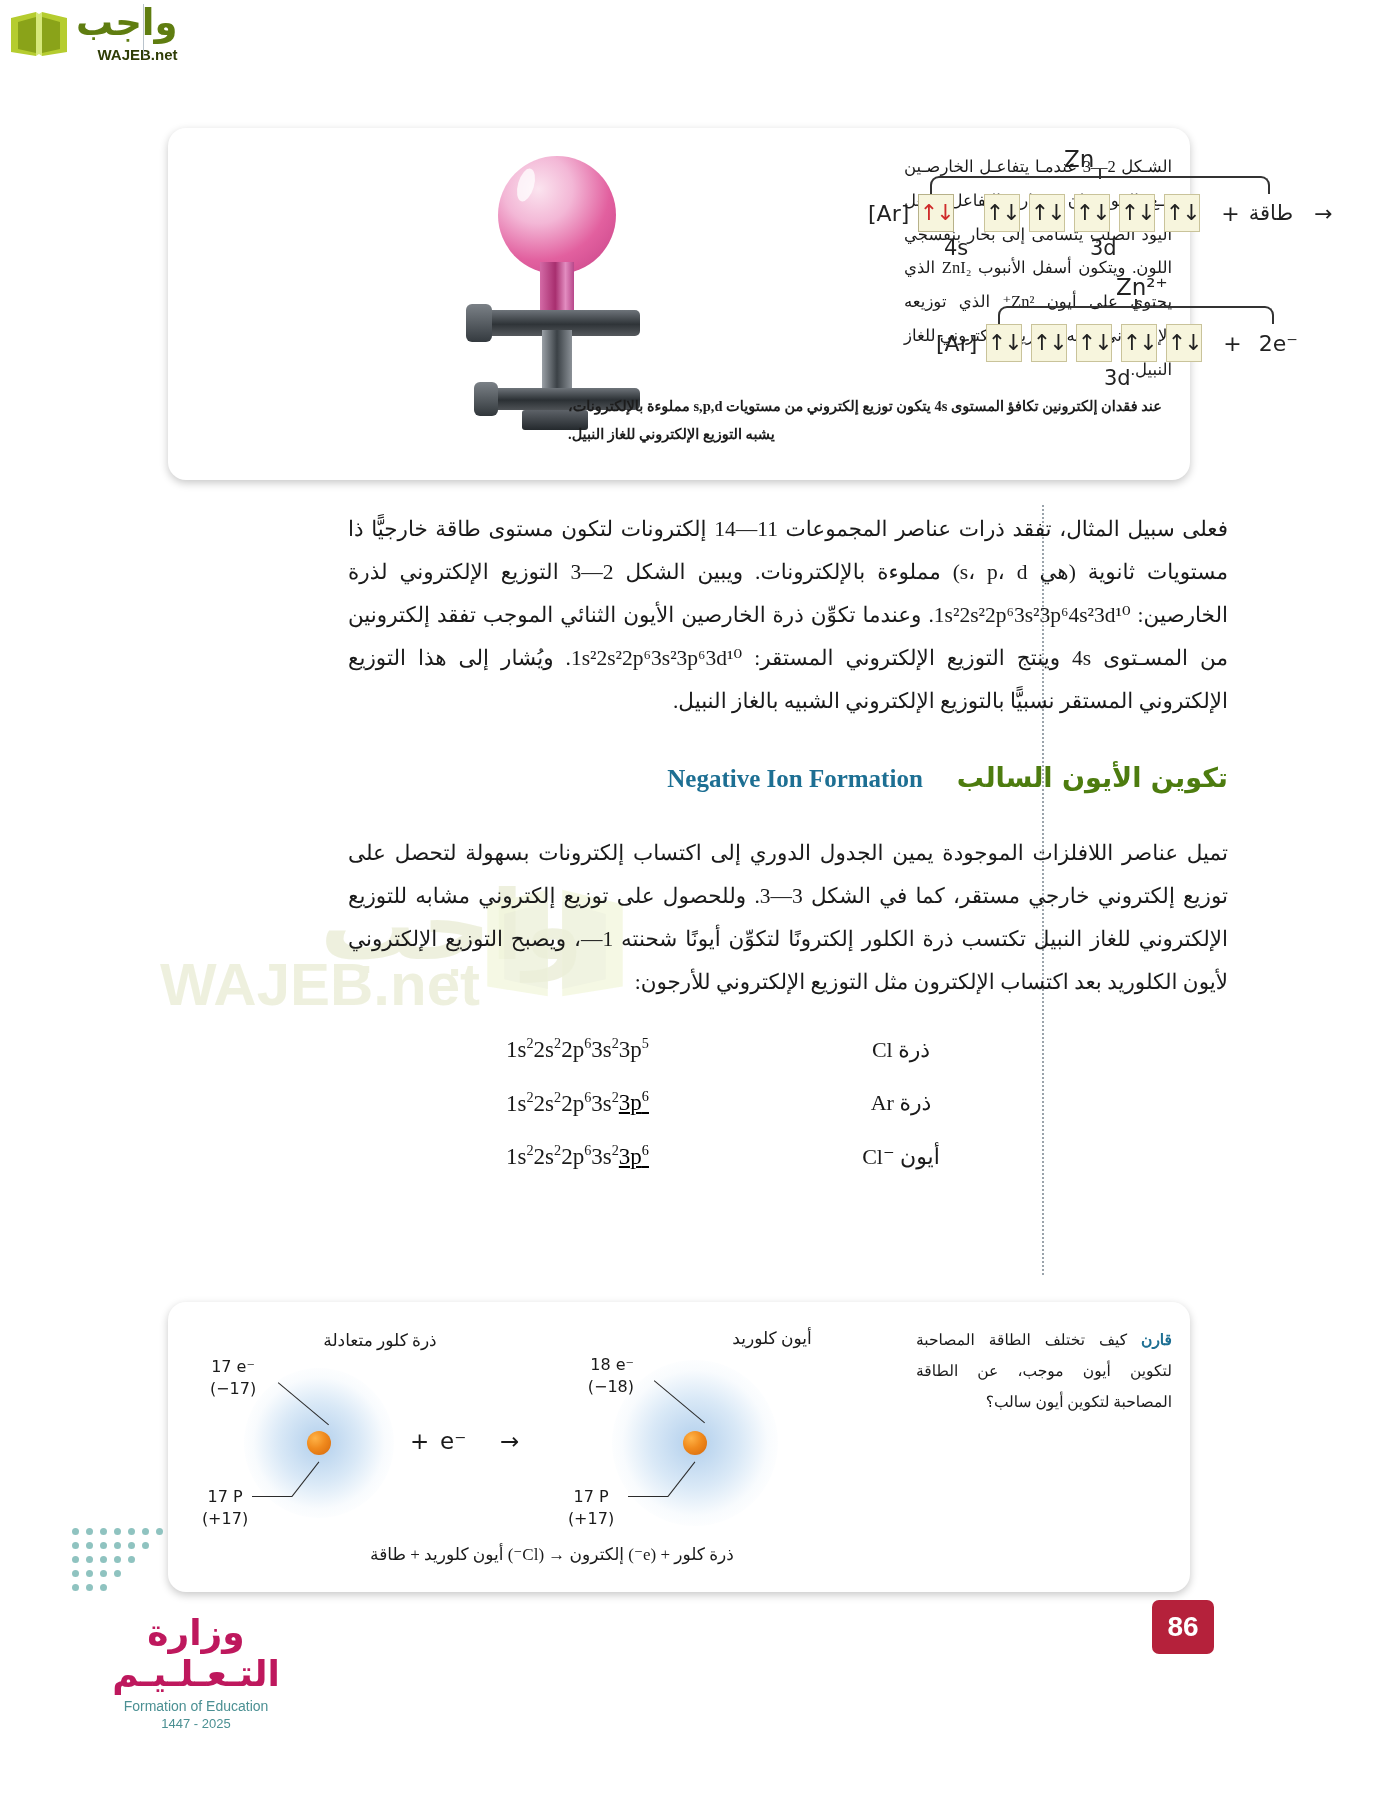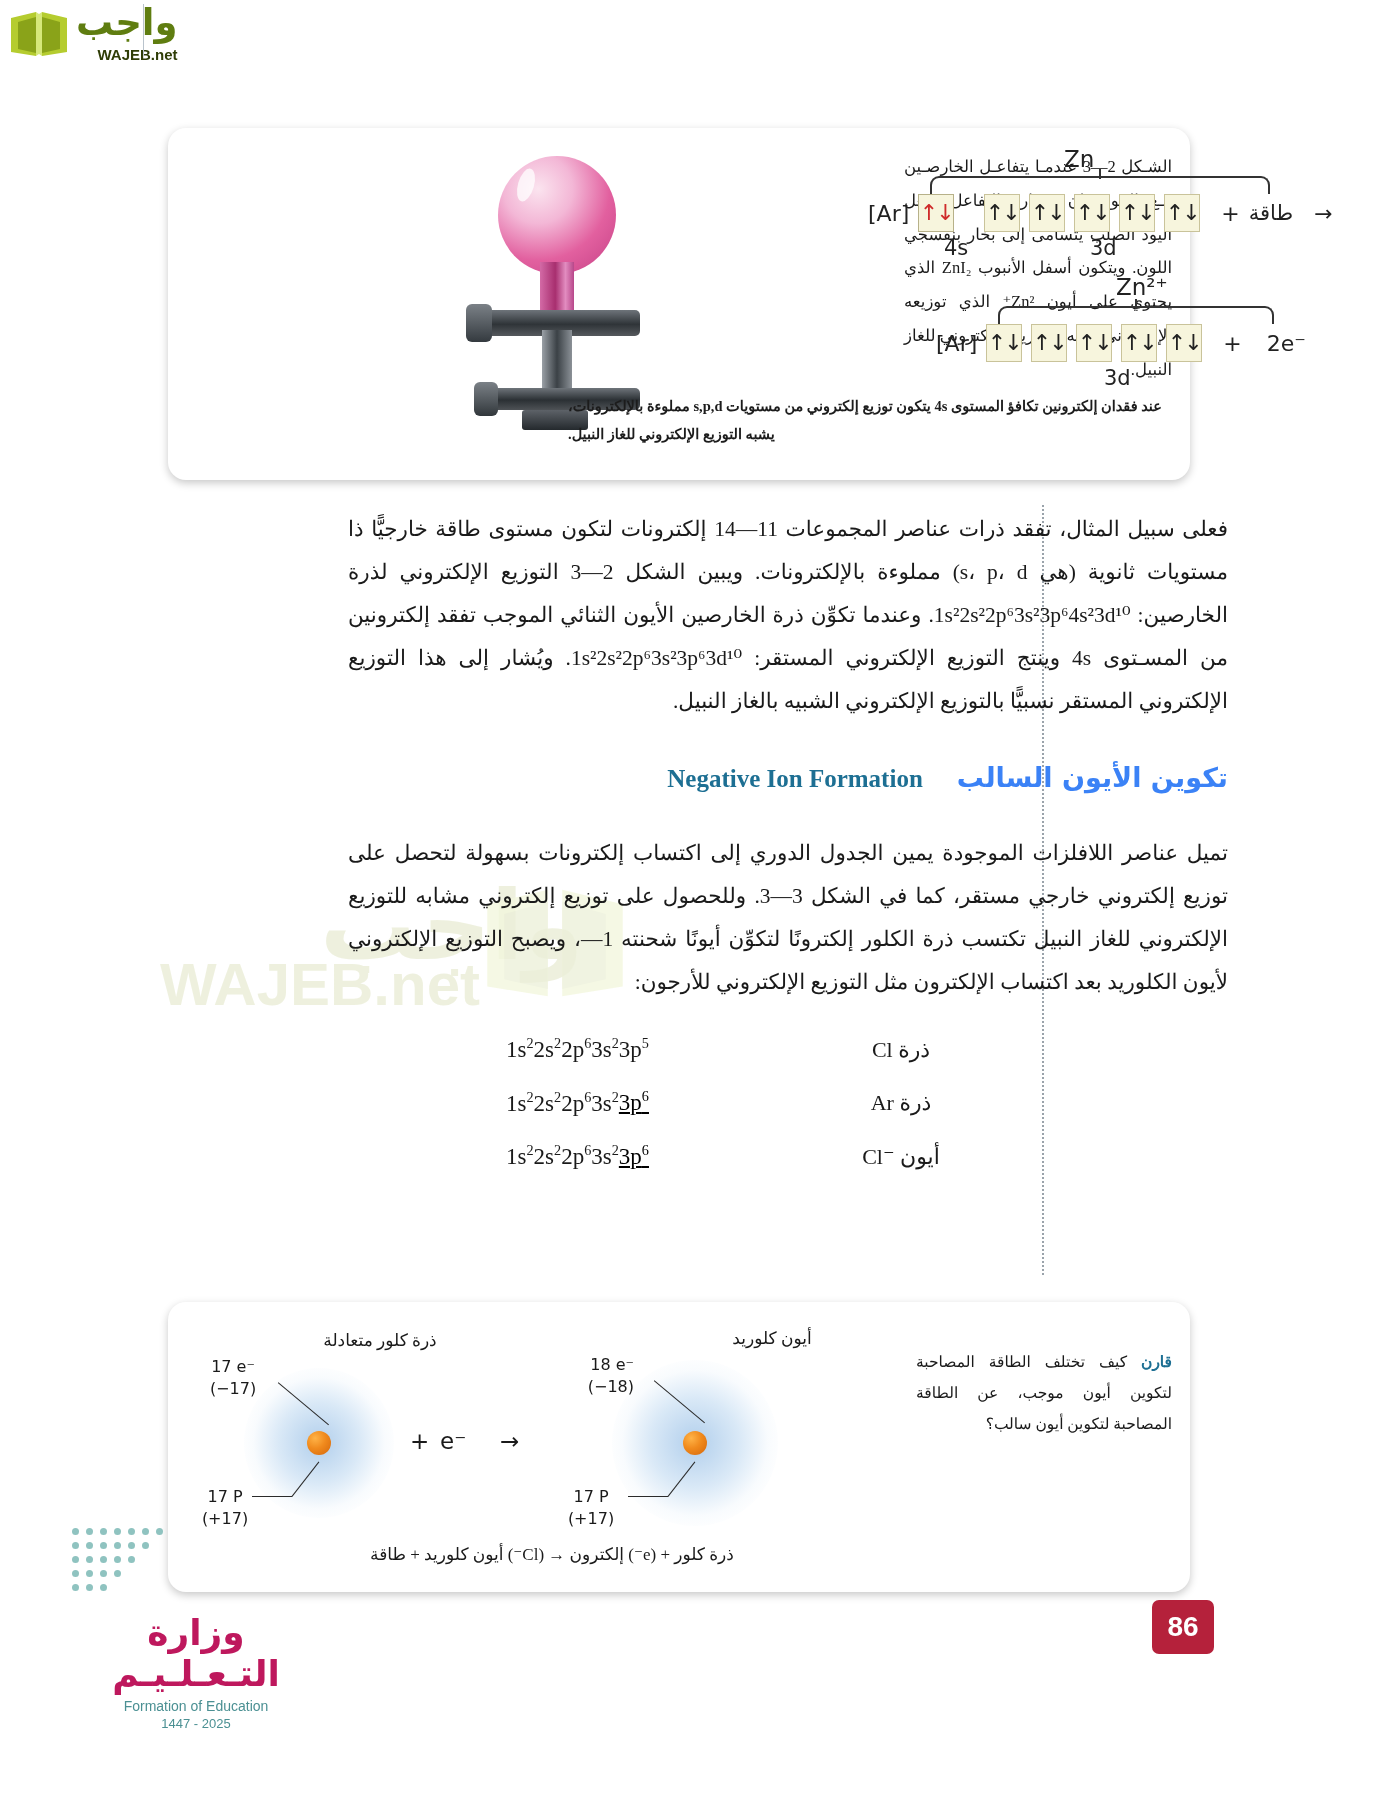--- a/index.html
+++ b/index.html
@@ -79,21 +79,21 @@
 
   
   .body-col{position:absolute;right:168px;top:508px;width:880px;direction:rtl;
      text-align:justify;font-size:21.5px;line-height:2.0;}
   .body-col p{margin:0 0 6px 0;}
   sup{font-size:.62em;vertical-align:super;}
 
   
   .sec-head{position:absolute;right:168px;top:762px;width:880px;direction:rtl;
      display:flex;align-items:baseline;gap:34px;justify-content:flex-start;}
-  .sec-head .ar{font-size:27px;font-weight:bold;color:#3b82f6;
+  .sec-head .ar{font-size:27px;font-weight:bold;color:#4d7c0f;
      font-family:"DejaVu Sans","Liberation Sans",sans-serif;}
   .sec-head .en{font-size:25px;font-weight:bold;color:#1d6f93;
      font-family:"Liberation Serif",serif;direction:ltr;}
 
   .body-col2{position:absolute;right:168px;top:810px;width:880px;direction:rtl;
      text-align:justify;font-size:21.5px;line-height:2.0;}
 
   
   .cfg{position:absolute;right:400px;top:1035px;width:520px;direction:rtl;}
   .cfg-row{display:flex;align-items:baseline;margin-bottom:26px;}
@@ -247,21 +247,21 @@
         <span class="obox">
             <span class="arrows">↑↓</span>
           </span>
         <span class="obox">
             <span class="arrows">↑↓</span>
           </span>
         <span class="obox">
             <span class="arrows">↑↓</span>
           </span>
         <span class="plus-txt" style="margin-left:12px">+</span>
-        <span class="plus-txt" style="margin-left:16px">2e⁻</span>
+        <span class="plus-txt" style="margin-left:8px">2e⁻</span>
       </div>
       <div class="sublabel" style="left:236px;top:220px;">3d</div>
     </div>
 
     <div class="orb-note">عند فقدان إلكترونين تكافؤ المستوى  4s  يتكون توزيع إلكتروني من مستويات s,p,d مملوءة بالإلكترونات، يشبه التوزيع الإلكتروني للغاز النبيل.</div>
   </div>
 
   <div class="dotted-rule"></div>
 
   <div class="body-col">
@@ -289,21 +289,21 @@
     <div class="cfg-row">
       <span class="cfg-name">أيون ⁻Cl</span>
       <span class="cfg-val">1s<sup>2</sup>2s<sup>2</sup>2p<sup>6</sup>3s<sup>2</sup><span class="blue">3p<sup>6</sup></span></span>
     </div>
   </div>
 
 
   <div class="card" id="card-fig33">
 
     <div class="fig-caption-33">
-      <div style="margin-top:26px">
+      <div style="margin-top:4px">
         <span class="q">قارن</span>
         <span>كيف تختلف الطاقة المصاحبة لتكوين أيون موجب، عن الطاقة المصاحبة لتكوين أيون سالب؟</span>
       </div>
     </div>
 
     <div class="atomfig">
 
       <div class="cloud" style="left:62px;top:52px;width:150px;height:150px;"></div>
       <div class="nucleus" style="left:125px;top:115px;"></div>
       <div class="lead" style="left:96px;top:66px;width:66px;transform:rotate(40deg);"></div>

